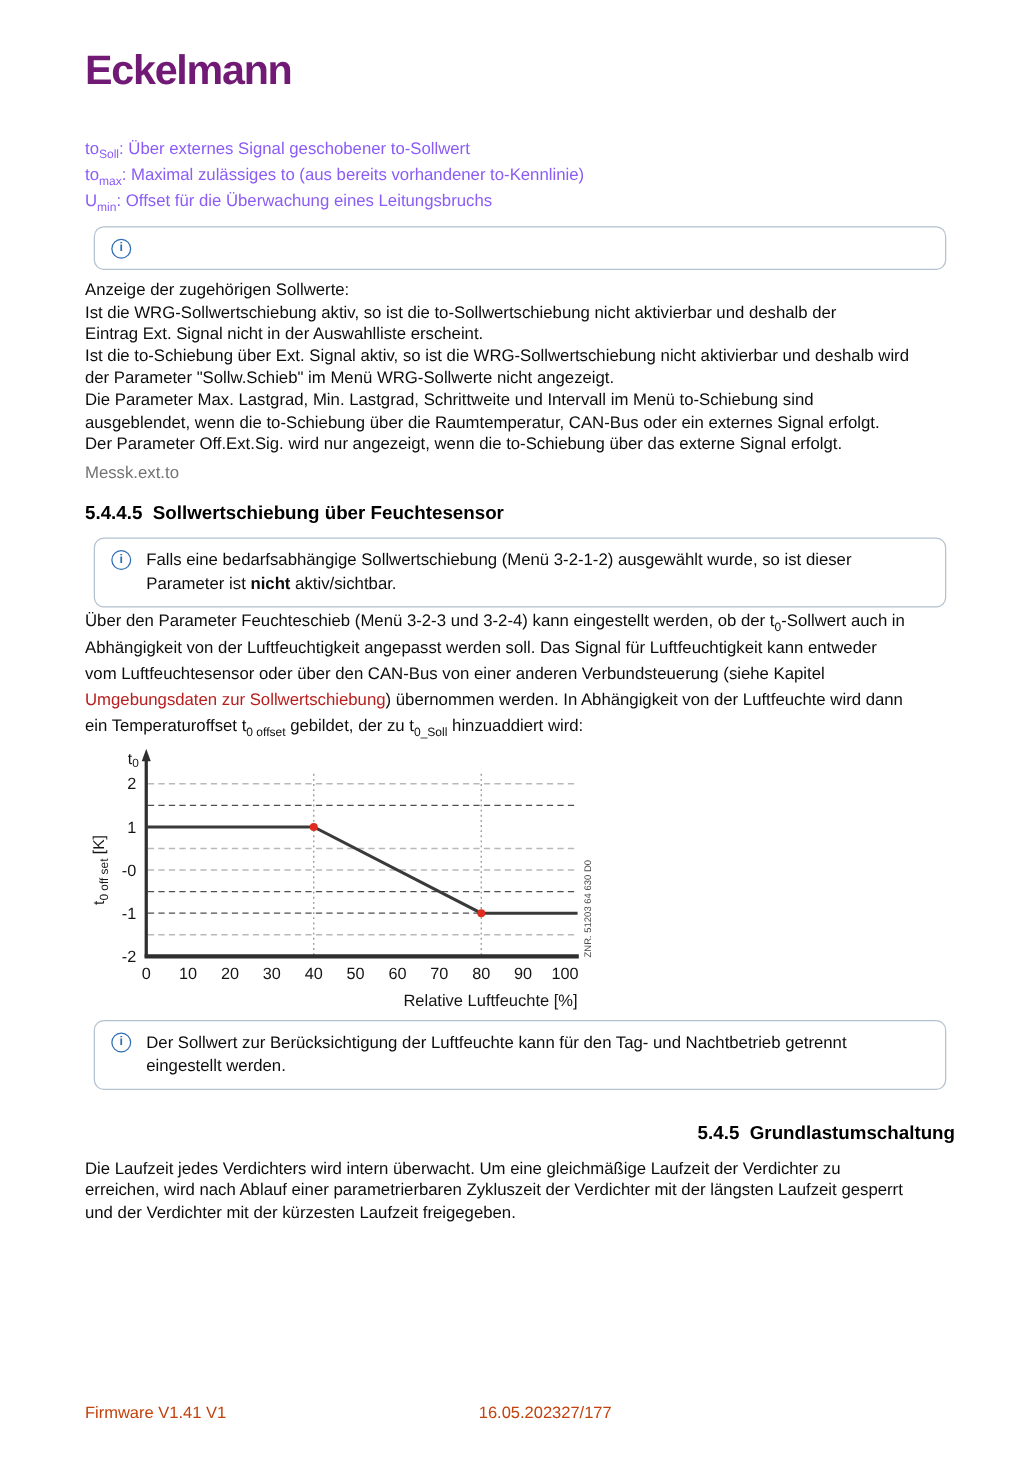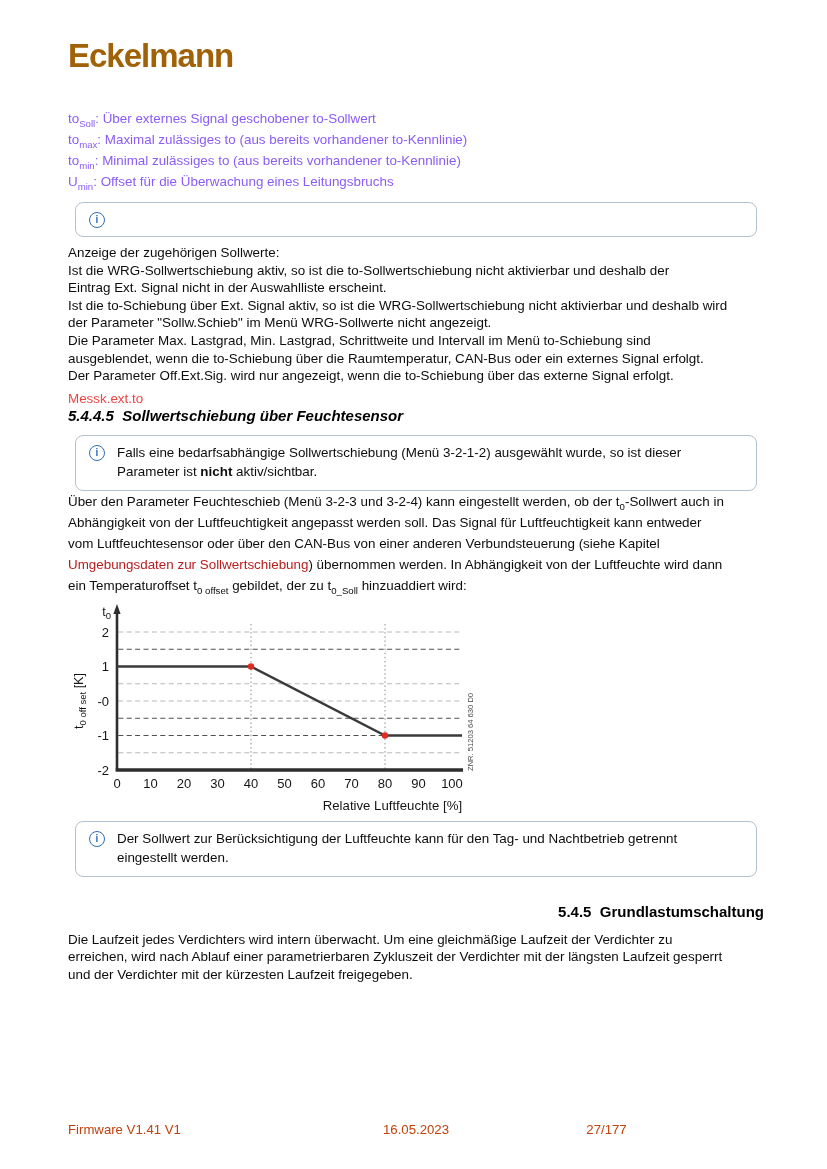--- a/index.html
+++ b/index.html
@@ -1,59 +1,58 @@
 <!DOCTYPE html>
 <html><head>
 <meta charset="utf-8">
 <style>
   html,body{margin:0;padding:0;background:#ffffff;}
   .page{position:relative;width:827px;height:1169px;background:#fff;overflow:hidden;
         font-family:"Liberation Sans",sans-serif;color:#111;}
   .content{position:absolute;left:68px;top:0;width:696px;}
-  .logo{margin-top:38px;font-size:33px;font-weight:bold;color:#a16207;letter-spacing:-1px;line-height:36px;}
+  .logo{margin-top:38px;font-size:33px;font-weight:bold;color:#701a75;letter-spacing:-1px;line-height:36px;}
   .defs{margin-top:34px;font-size:13.4px;line-height:21px;color:#8b5cf6;}
   .note{display:flex;gap:12px;border:1.5px solid #b4c1ce;border-radius:8px;
         padding:7px 14px 8px 13px;margin:10px 7px 0 7px;font-size:13.4px;line-height:19.5px;
         align-items:flex-start;color:#0d0d0d;background:#fff;}
   .note .ic{flex:0 0 auto;width:14px;height:14px;border:1.7px solid #2f6db5;border-radius:50%;
         color:#2f6db5;font-size:10px;font-weight:bold;display:flex;align-items:center;
         justify-content:center;margin-top:2px;}
   .para{font-size:13.4px;line-height:17.6px;color:#0d0d0d;}
   .para-wide{line-height:21px;}
   .blockA{margin-top:7px;}
-  .messk{margin-top:6px;font-size:13.4px;color:#ef4444;}
+  .messk{margin-top:6px;font-size:13.4px;color:#737373;}
   .h-sec{margin:0;font-size:15px;font-weight:bold;color:#000;}
-  .h1{margin-top:1px;font-style:italic;}
+  .h1{margin-top:17px;}
   .h2{margin-top:26px;text-align:right;}
   .note2{margin-top:11px;}
   .blockB{margin-top:0;}
   .chart-wrap{margin-top:4px;margin-left:2px;}
   .note3{margin-top:3px;}
   .blockC{margin-top:11px;}
   .it{}
   .bd{font-weight:bold;}
   .link{color:#b91c1c;cursor:pointer;}
   sub{font-size:0.72em;line-height:0;}
   .footer{position:absolute;left:68px;top:1122px;width:696px;display:grid;
         grid-template-columns:1fr auto 1fr;font-size:13.2px;color:#c2410c;}
-  .footer .fr{text-align:center;}
+  .footer .fr{text-align:left;}
   svg{display:block;font-family:"Liberation Sans",sans-serif;}
 </style>
 </head>
 <body>
 
 <div class="page">
   <div class="content">
 
     <div class="logo">Eckelmann</div>
 
     <div class="defs">
       <div><span>to</span><sub>Soll</sub><span>: Über externes Signal geschobener to-Sollwert</span></div>
       <div><span>to</span><sub>max</sub><span>: Maximal zulässiges to (aus bereits vorhandener to-Kennlinie)</span></div>
-      <div><span>to</span><sub>min</sub><span>: Minimal zulässiges to (aus bereits vorhandener to-Kennlinie)</span></div>
       <div><span>U</span><sub>min</sub><span>: Offset für die Überwachung eines Leitungsbruchs</span></div>
     </div>
 
     <div class="note">
       <span class="ic">i</span>
     </div>
 
     <div class="para blockA"><span>Anzeige der zugehörigen Sollwerte:</span><br><span>Ist die WRG-Sollwertschiebung aktiv, so ist die to-Sollwertschiebung nicht aktivierbar und deshalb der</span><br><span>Eintrag </span><span class="it">Ext. Signal</span><span> nicht in der Auswahlliste erscheint.</span><br><span>Ist die to-Schiebung über </span><span class="it">Ext. Signal</span><span> aktiv, so ist die WRG-Sollwertschiebung nicht aktivierbar und deshalb wird</span><br><span>der Parameter "</span><span class="it">Sollw.Schieb</span><span>" im Menü WRG-Sollwerte nicht angezeigt.</span><br><span>Die Parameter </span><span class="it">Max. Lastgrad, Min. Lastgrad, Schrittweite</span><span> und </span><span class="it">Intervall</span><span> im Menü to-Schiebung sind</span><br><span>ausgeblendet, wenn die to-Schiebung über die Raumtemperatur, CAN-Bus oder ein externes Signal erfolgt.</span><br><span>Der Parameter </span><span class="it">Off.Ext.Sig.</span><span> wird nur angezeigt, wenn die to-Schiebung über das externe Signal erfolgt.</span></div>
 
     <div class="messk">Messk.ext.to</div>

